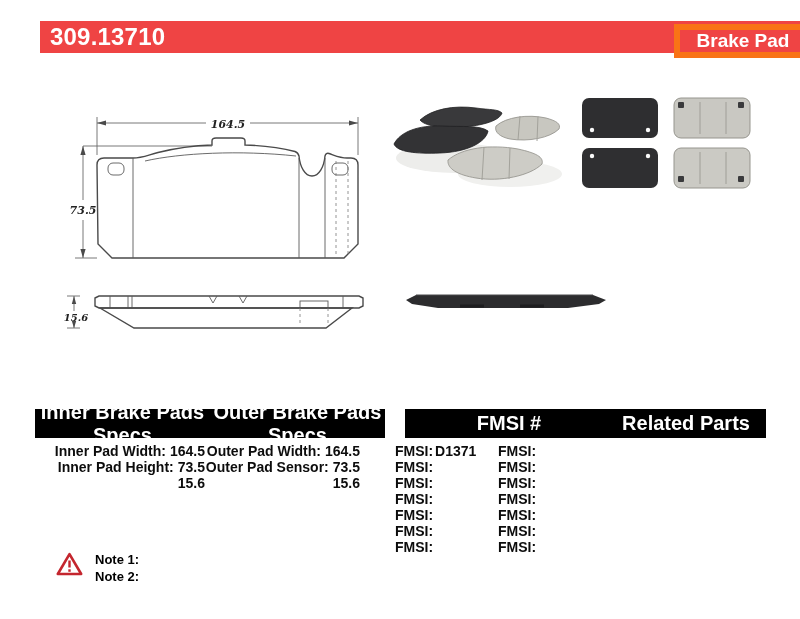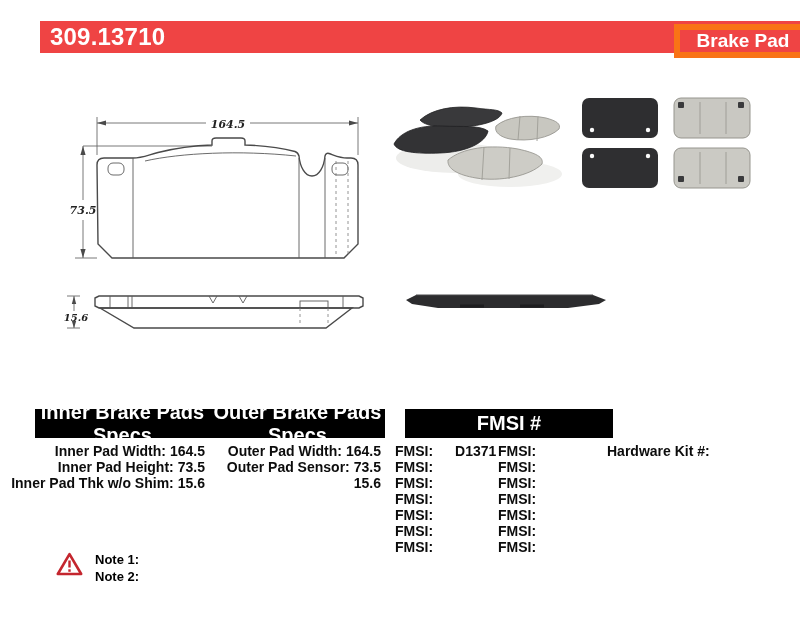--- a/index.html
+++ b/index.html
@@ -35,25 +35,25 @@
     align-items:center;}
   .tbl-bar .cell{flex:1;text-align:center;color:#fff;font-size:20px;font-weight:bold;}
   #bar-pads{left:35px;width:350px;}
   #bar-fmsi{left:391px;width:208px;margin-left:14px;}
   #bar-related{left:606px;width:160px;}
 
   .spec-col{position:absolute;top:443px;font-size:14px;font-weight:bold;color:#0c0c0c;}
   .spec-row{display:flex;gap:4px;line-height:16px;white-space:nowrap;}
   .col-right .spec-row{justify-content:flex-end;}
   #col-inner{left:25px;width:180px;}
-  #col-outer{left:211px;width:170px;text-align:right;}
+  #col-outer{left:190px;width:170px;text-align:right;}
   #col-fmsi1{left:395px;width:100px;}
   #col-fmsi2{left:498px;width:100px;}
   #col-related{left:607px;width:158px;}
-  #col-fmsi1 .spec-row,#col-fmsi2 .spec-row{gap:22px;}
+  #col-fmsi1 .spec-row,#col-fmsi2 .spec-row{gap:2px;}
 
   
   .warn-icon{position:absolute;left:56px;top:552px;width:27px;height:25px;}
   .notes{position:absolute;left:95px;top:551px;font-size:13px;font-weight:bold;
     color:#000;line-height:17px;}
 </style>
 </head>
 <body>
 
 <div id="page">
@@ -163,32 +163,34 @@
     <rect x="120" y="13.5" width="24" height="3" fill="#1d1d1f"></rect>
   </svg>
 
   <div class="tbl-bar" id="bar-pads">
     <span class="cell">Inner Brake Pads Specs</span>
     <span class="cell">Outer Brake Pads Specs</span>
   </div>
   <div class="tbl-bar" id="bar-fmsi">
     <span class="cell">FMSI #</span>
   </div>
+  <div class="tbl-bar" id="bar-related">
+    <span class="cell">Related Parts</span>
+  </div>
 
   <div class="spec-col col-right" id="col-inner">
     <div class="spec-row">
       <span>Inner Pad Width:</span>
       <span>164.5</span>
     </div>
     <div class="spec-row">
       <span>Inner Pad Height:</span>
       <span>73.5</span>
     </div>
     <div class="spec-row">
-      <span>Inner Pad Thk w/o Shim:</span>
       <span>15.6</span>
     </div>
   </div>
 
   <div class="spec-col col-right" id="col-outer">
     <div class="spec-row">
       <span>Outer Pad Width:</span>
       <span>164.5</span>
     </div>
     <div class="spec-row">
@@ -255,26 +257,20 @@
     <div class="spec-row">
       <span>FMSI:</span>
       <span></span>
     </div>
     <div class="spec-row">
       <span>FMSI:</span>
       <span></span>
     </div>
   </div>
 
-  <div class="spec-col" id="col-related">
-    <div class="spec-row">
-      <span>Hardware Kit #:</span>
-      <span></span>
-    </div>
-  </div>
 
   <svg class="warn-icon" viewBox="0 0 27 25">
     <path d="M13.5,2.2 L25.2,22 L1.8,22 Z" fill="#ffffff" stroke="#c4262e" stroke-width="2.6" stroke-linejoin="round"></path>
     <rect x="12.3" y="8.5" width="2.4" height="7" fill="#c4262e"></rect>
     <rect x="12.3" y="17.3" width="2.4" height="2.5" fill="#c4262e"></rect>
   </svg>
   <div class="notes">
     <div>Note 1:</div>
     <div>Note 2:</div>
   </div>

